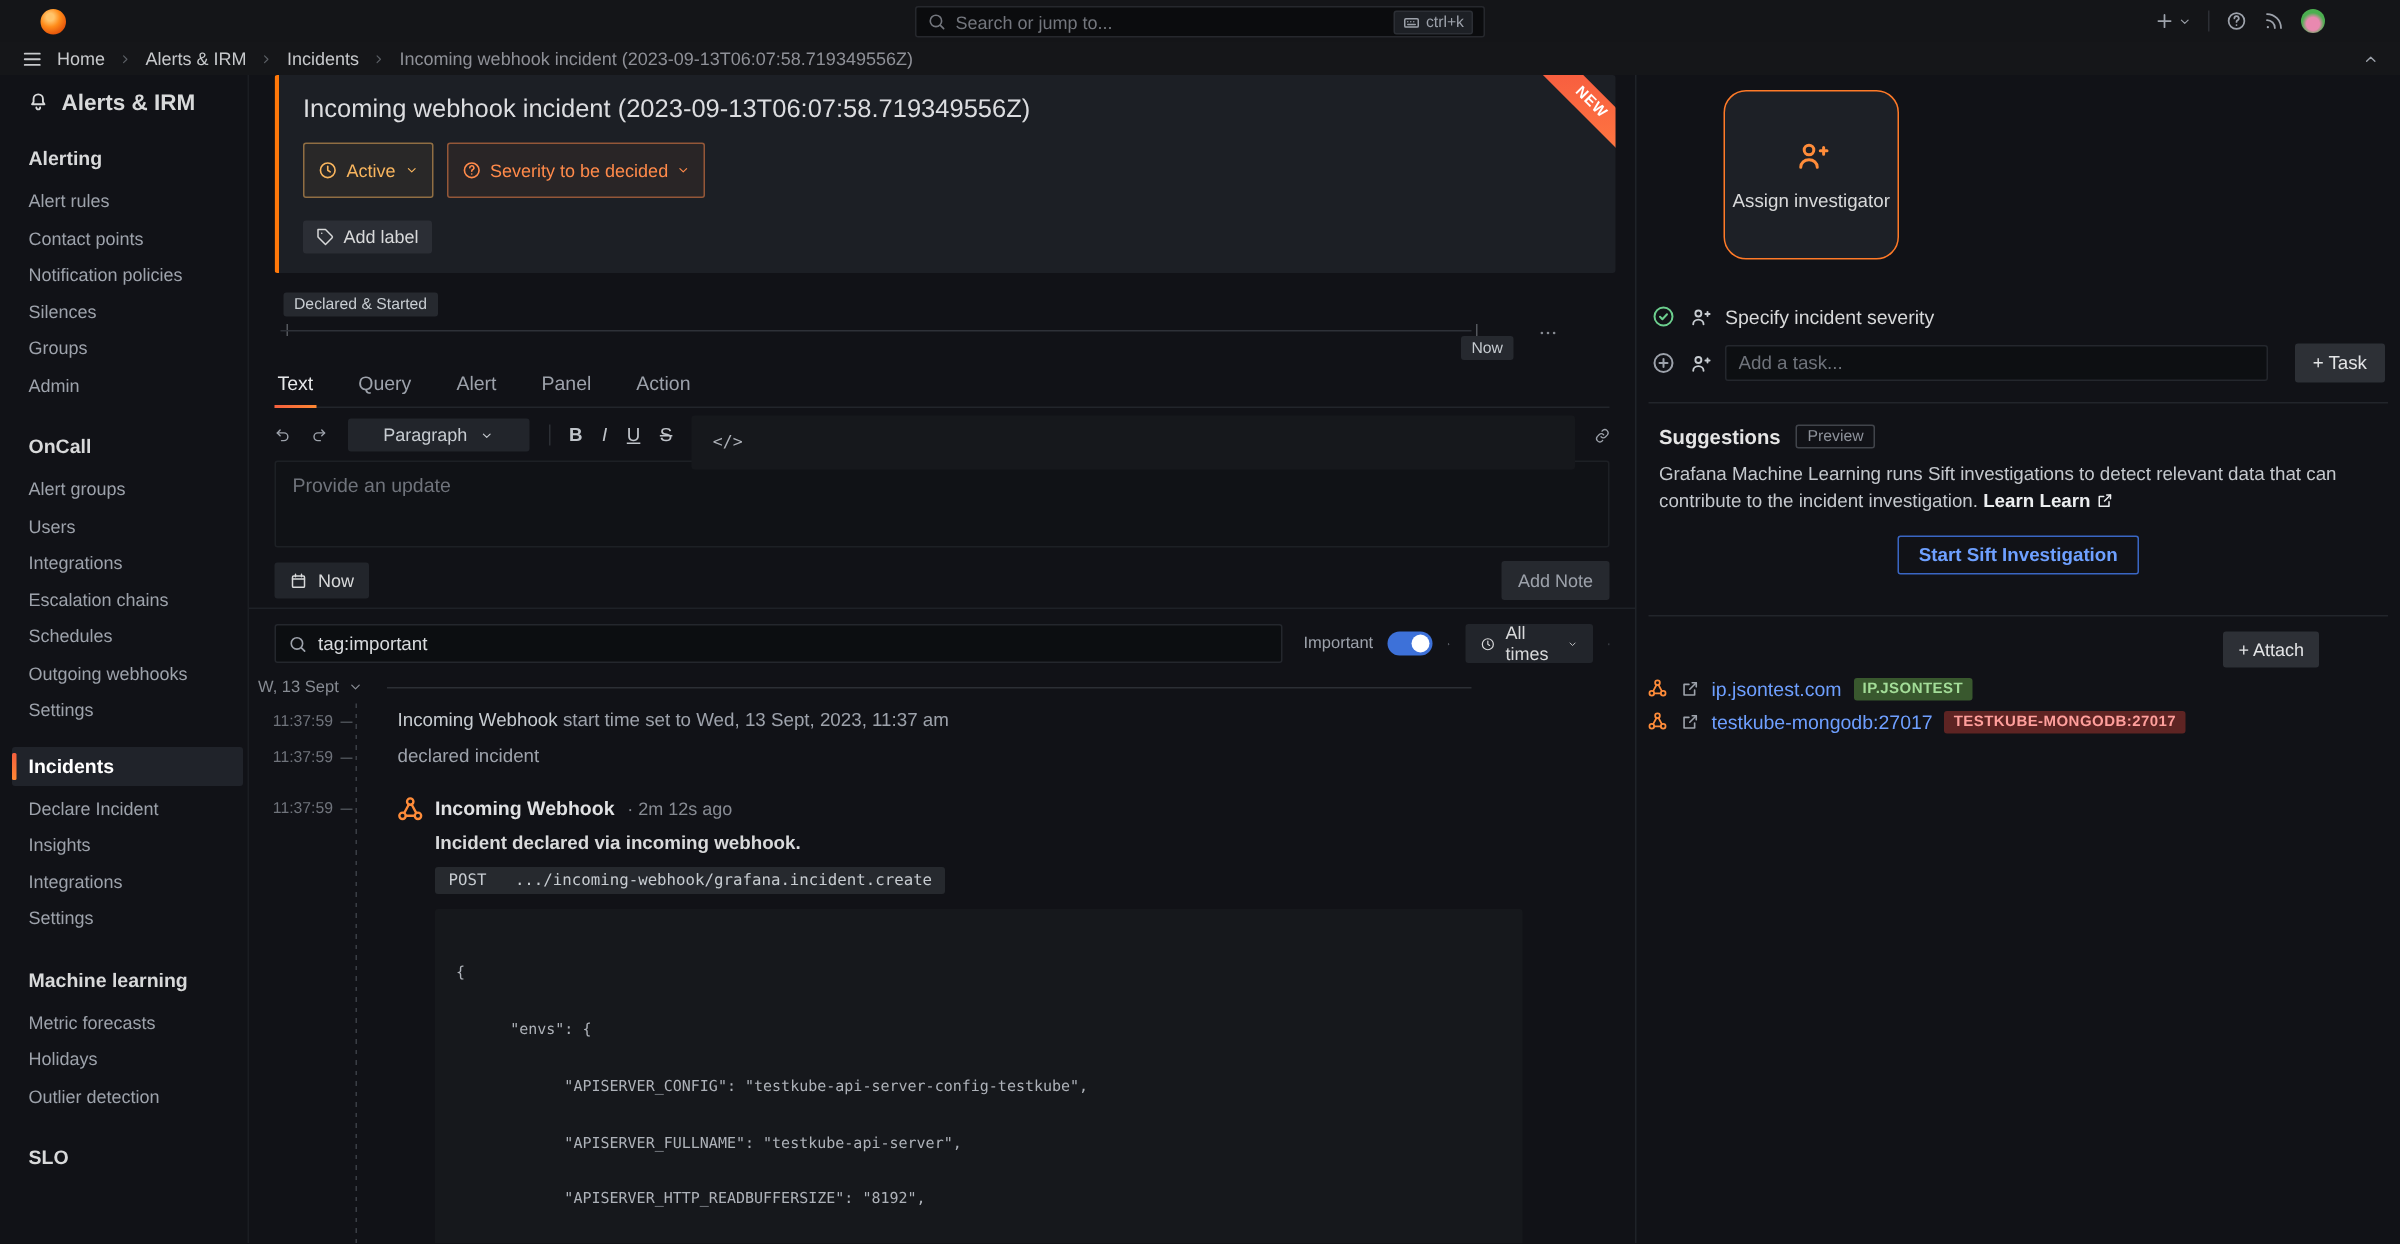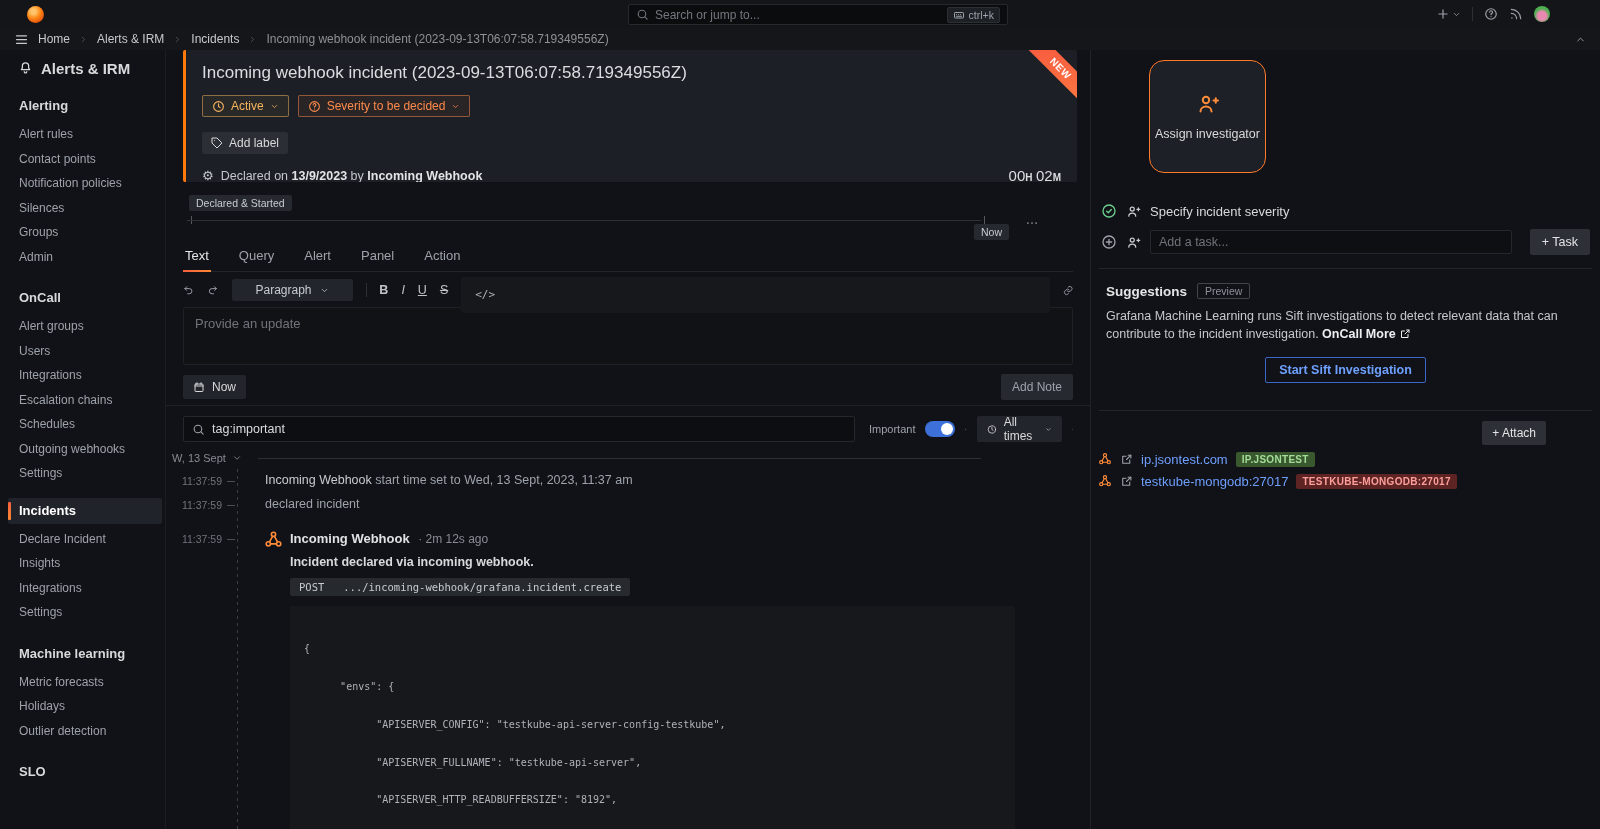--- a/index.html
+++ b/index.html
@@ -7,21 +7,21 @@
     font-family:"Liberation Sans","DejaVu Sans",sans-serif; color:#d8d9da; }
   .screen { position:relative; width:1600px; height:829px; background:#111217; overflow:hidden; }
   svg.ic { display:inline-block; vertical-align:middle; fill:none; stroke:currentColor;
     stroke-width:2; stroke-linecap:round; stroke-linejoin:round; }
 
   
   .topbar { position:absolute; left:0; top:0; width:100%; height:28px; background:#141518;
     display:flex; align-items:center; z-index:6; }
   .logo { width:17px; height:17px; margin-left:27px; border-radius:50%;
     background:radial-gradient(circle at 38% 32%, #ffc46b 0 16%, #ff8c1a 42%, #e8590c 72%, #a63f00 100%); }
-  .searchbox { position:absolute; left:628px; top:4px; width:380px; height:21px; background:#0b0c0e;
+  .searchbox { position:absolute; left:610px; top:4px; width:380px; height:21px; background:#0b0c0e;
     border:1px solid #26282d; border-radius:2px; display:flex; align-items:center; padding:0 7px; gap:6px; color:#73767d; }
   .searchbox input { flex:1; background:transparent; border:none; outline:none; color:#c7ccd1; font-size:12px; }
   .searchbox input::placeholder { color:#73767d; }
   .kbd { display:flex; align-items:center; gap:4px; background:#1d2025; border:1px solid #2c2f35;
     border-radius:2px; font-size:10.5px; color:#9da2ab; padding:1px 5px; white-space:nowrap; }
   .top-actions { margin-left:auto; display:flex; align-items:center; gap:11px; padding-right:50px; color:#9da2ab; }
   .vdiv { width:1px; height:14px; background:#2c2f35; }
   .avatar { width:16px; height:16px; border-radius:50%;
     background:radial-gradient(circle at 50% 62%, #e989b0 0 34%, #4caf50 58%); }
 
@@ -48,21 +48,21 @@
   
   .main { position:absolute; left:166px; top:50px; width:924px; bottom:0; }
 
   .card { margin:0 13px 0 17px; height:132px; background:#1c1f25; border-left:3px solid #ff780a;
     border-radius:2px; position:relative; overflow:hidden; padding:13px 16px 12px; }
   .card-title { font-size:17px; font-weight:500; color:#dcdde0; }
   .ribbon { position:absolute; top:9px; right:-30px; transform:rotate(45deg);
     background:linear-gradient(135deg,#f5553f,#ff7941); color:#fff; font-size:10px; font-weight:700;
     letter-spacing:.6px; padding:4px 34px; }
   .badges { display:flex; gap:9px; margin-top:12px; }
-  .badge { display:inline-flex; align-items:center; gap:6px; height:22px; padding:0 9px;
+  .badge { display:inline-flex; align-items:center; gap:6px; height:37px; padding:0 9px;
     border-radius:2px; font-size:12px; cursor:pointer; }
   .badge.status { color:#f8b55e; border:1px solid rgba(248,181,94,.5); background:rgba(248,181,94,.06); }
   .badge.severity { color:#ff8a4a; border:1px solid rgba(255,138,74,.5); background:rgba(255,138,74,.06); }
   .addlabel-row { margin-top:15px; }
   .btn-gray { display:inline-flex; align-items:center; gap:6px; background:#2b2e35; border-radius:2px;
     height:22px; padding:0 9px; font-size:12px; color:#d8d9da; cursor:pointer; }
   .declared-row { display:flex; align-items:center; gap:7px; margin-top:13px; font-size:12.5px; color:#c3c6cb; }
   .declared-row b { color:#e2e3e5; }
   .gear-glyph { font-size:13px; color:#c3c6cb; }
   .timer { margin-left:auto; color:#dcdde0; }
@@ -545,21 +545,21 @@
     </div>
 
     <div class="pdiv"></div>
 
     <div class="suggest">
       <div class="sg-head">
         <span class="sg-title">Suggestions</span>
         <span class="sg-badge">Preview</span>
       </div>
       <div class="sg-body">
-        <span>Grafana Machine Learning runs Sift investigations to detect relevant data that can contribute to the incident investigation. </span><span class="sg-link">OnCall More</span>
+        <span>Grafana Machine Learning runs Sift investigations to detect relevant data that can contribute to the incident investigation. </span><span class="sg-link">Learn Learn</span>
         <svg class="ic" width="12" height="12" viewBox="0 0 24 24" style="color:#eceef0">
             <path d="M15 4h5v5"></path>
             <path d="m20 4-8 8"></path>
             <path d="M18 13v6H5V6h6"></path>
           </svg>
       </div>
       <button class="sg-cta">Start Sift Investigation</button>
     </div>
 
     <div class="pdiv" style="margin-top:27px"></div>

